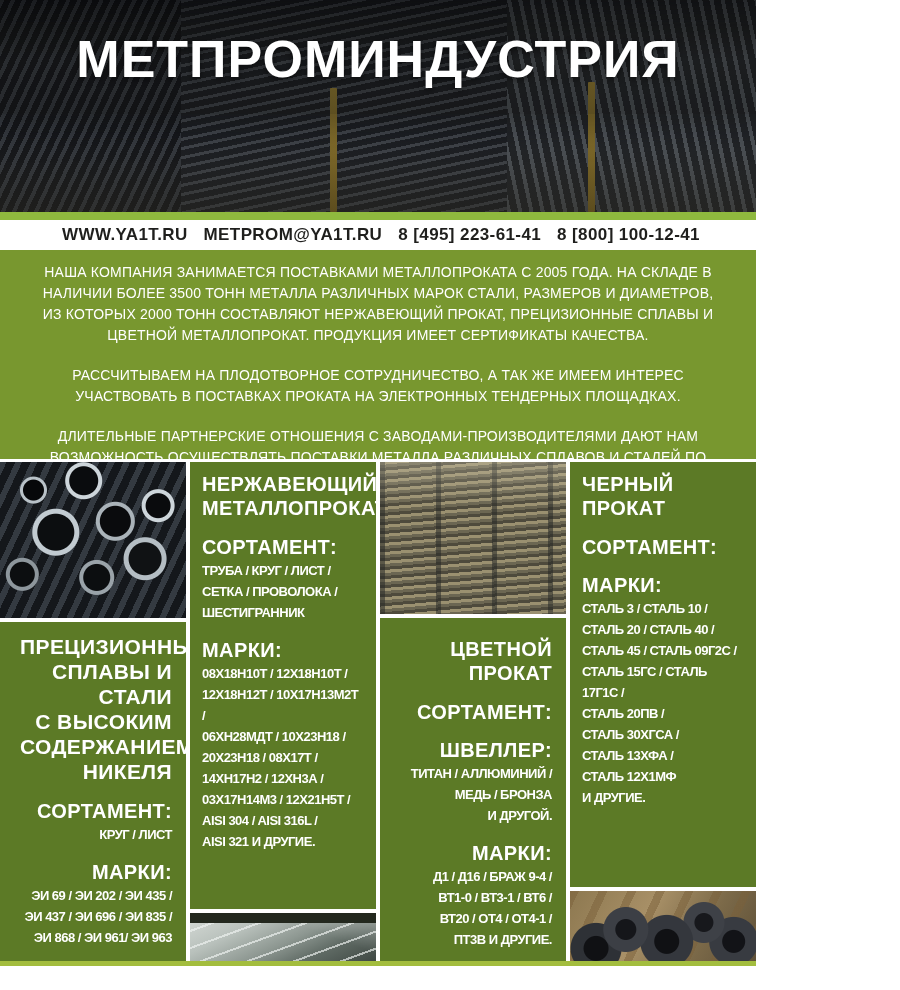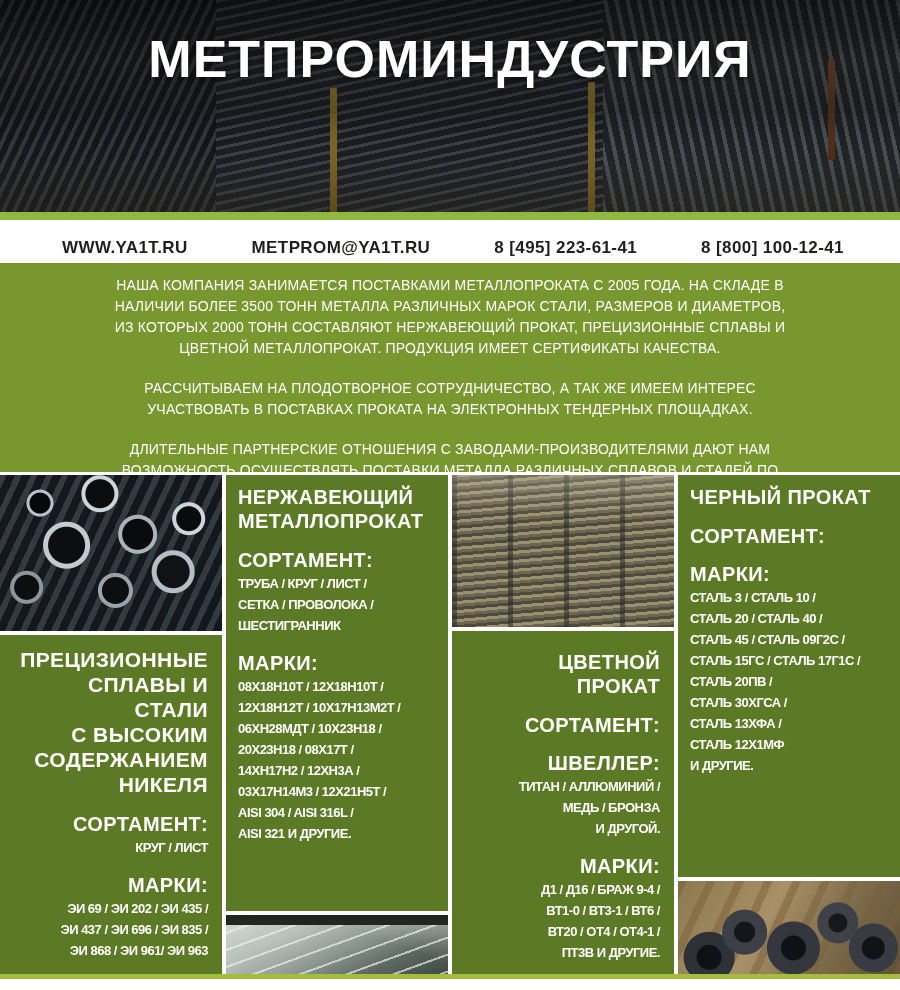--- a/index.html
+++ b/index.html
@@ -1,38 +1,38 @@
 <!DOCTYPE html>
 <html><head>
 <meta charset="utf-8">
 <style>
   html,body{margin:0;padding:0;}
   body{width:900px;font-family:"Liberation Sans",sans-serif;background:#fff;}
-  .poster{width:900px;height:990px;position:relative;overflow:hidden;background:#fff;}
+  .poster{width:756px;height:990px;position:relative;overflow:hidden;background:#fff;}
 
   
   .hero{position:relative;height:212px;background:#2b2d33;overflow:hidden;}
   .hero .hx{position:absolute;top:0;height:100%;}
   .hx1{left:0;width:25%;background:repeating-linear-gradient(115deg,#3e434b 0 4px,#181a1f 4px 10px);}
   .hx2{left:24%;width:44%;background:repeating-linear-gradient(168deg,#4a4f57 0 3px,#202329 3px 9px);}
   .hx3{left:67%;width:33%;background:repeating-linear-gradient(78deg,#5a6067 0 4px,#26292e 4px 11px);}
   .hero .shade{position:absolute;inset:0;background:linear-gradient(to bottom,rgba(0,0,0,.55) 0%,rgba(0,0,0,.05) 28%,rgba(0,0,0,.12) 62%,rgba(35,33,26,.55) 100%);}
   .post{position:absolute;width:7px;border-radius:1px;background:linear-gradient(to bottom,#9c8334,#5c4c1e);}
   .post.p1{left:330px;top:88px;height:124px;}
   .post.p2{left:588px;top:82px;height:130px;}
   .post.p3{left:828px;top:60px;height:100px;background:linear-gradient(to bottom,#7a4a2c,#4a2d1a);}
   .hero-band{position:absolute;left:0;right:0;top:24px;height:90px;background:rgba(14,13,11,.38);box-shadow:0 0 28px 14px rgba(14,13,11,.38);}
   .hero h1{position:absolute;left:0;right:0;top:30px;margin:0;text-align:center;color:#fff;
     font-size:52px;font-weight:700;letter-spacing:1px;line-height:58px;
     text-shadow:0 2px 6px rgba(0,0,0,.55);}
 
   
   .accent-line{height:8px;background:#8fb93e;}
   .contact-bar{height:30px;background:#fff;display:flex;align-items:center;justify-content:space-between;
-    padding:13px 56px 0 62px;font-weight:700;font-size:17px;color:#1f1f1d;letter-spacing:.4px;}
+    padding:0 56px 0 62px;font-weight:700;font-size:17px;color:#1f1f1d;letter-spacing:.4px;}
   .contact-bar span{white-space:nowrap;}
 
   
   .intro{background:#78972f;color:#fff;text-align:center;padding:12px 12px 9px;height:209px;box-sizing:border-box;}
   .intro p{margin:0;font-weight:400;font-size:14px;line-height:21px;letter-spacing:.2px;white-space:pre-line;}
   .intro p + p{margin-top:19px;}
 
   
   .grid-sep{height:3px;background:#fff;}
   .grid{display:flex;gap:4px;height:499px;background:#fff;}

